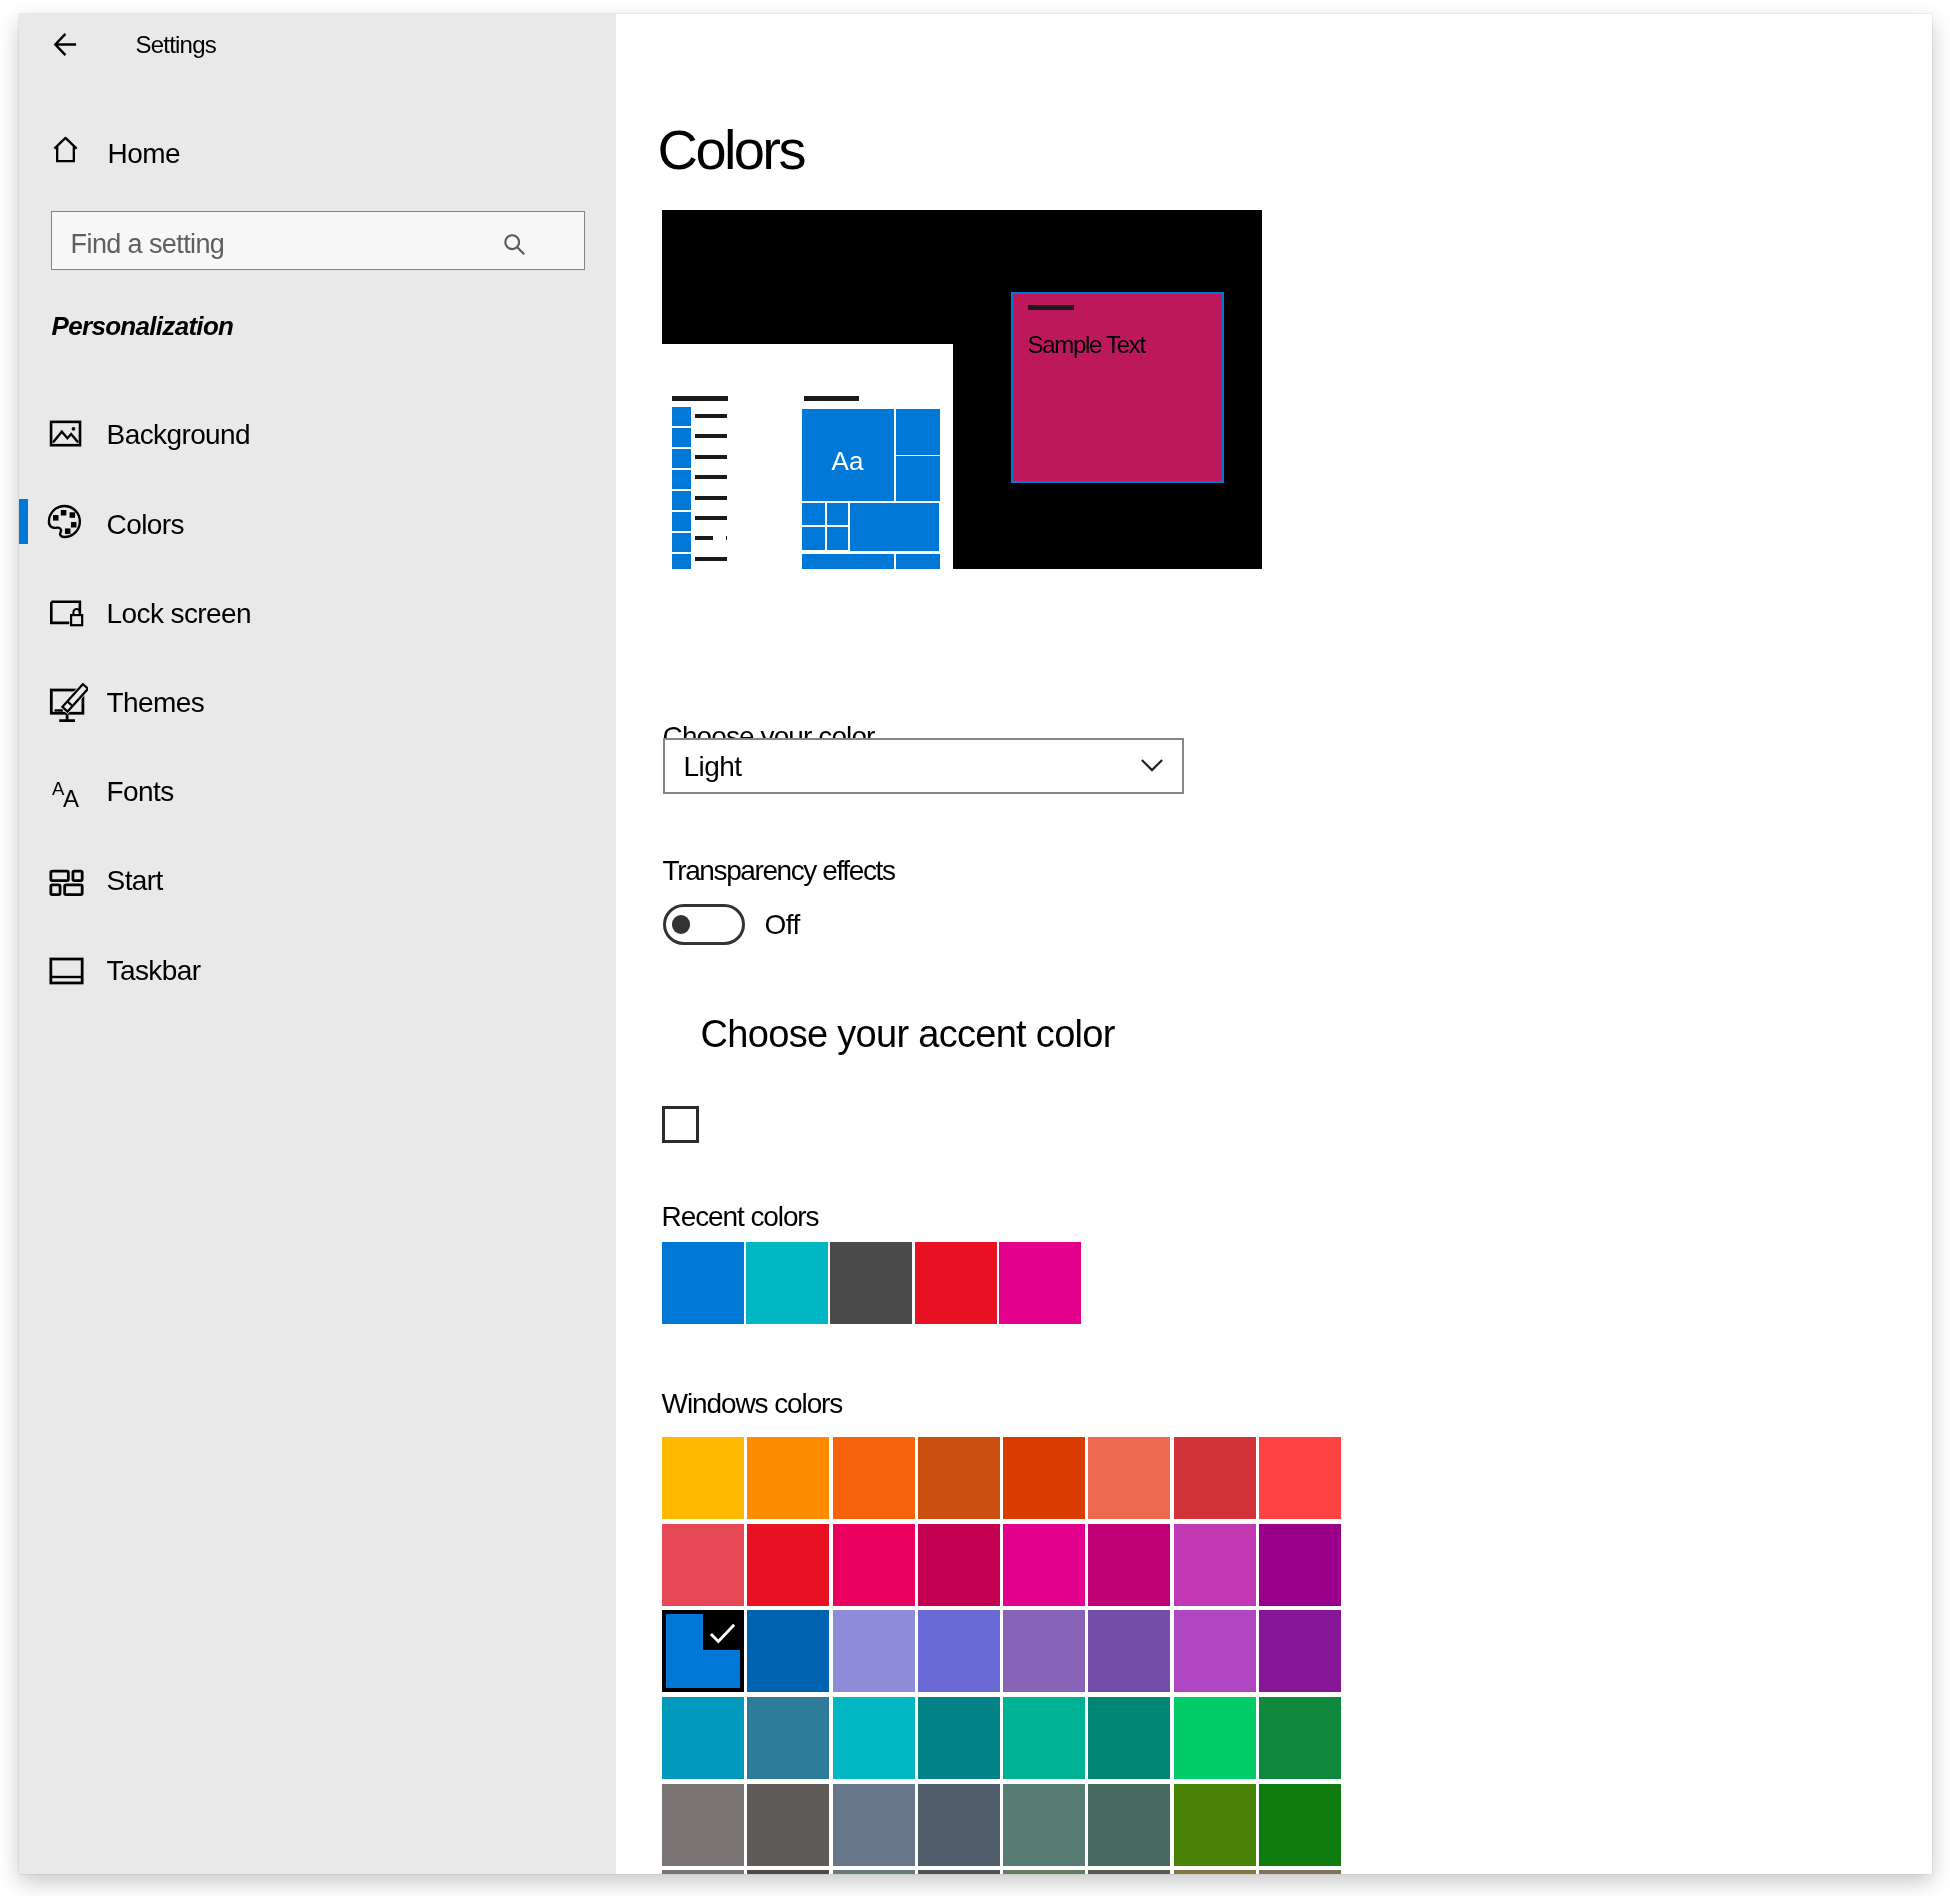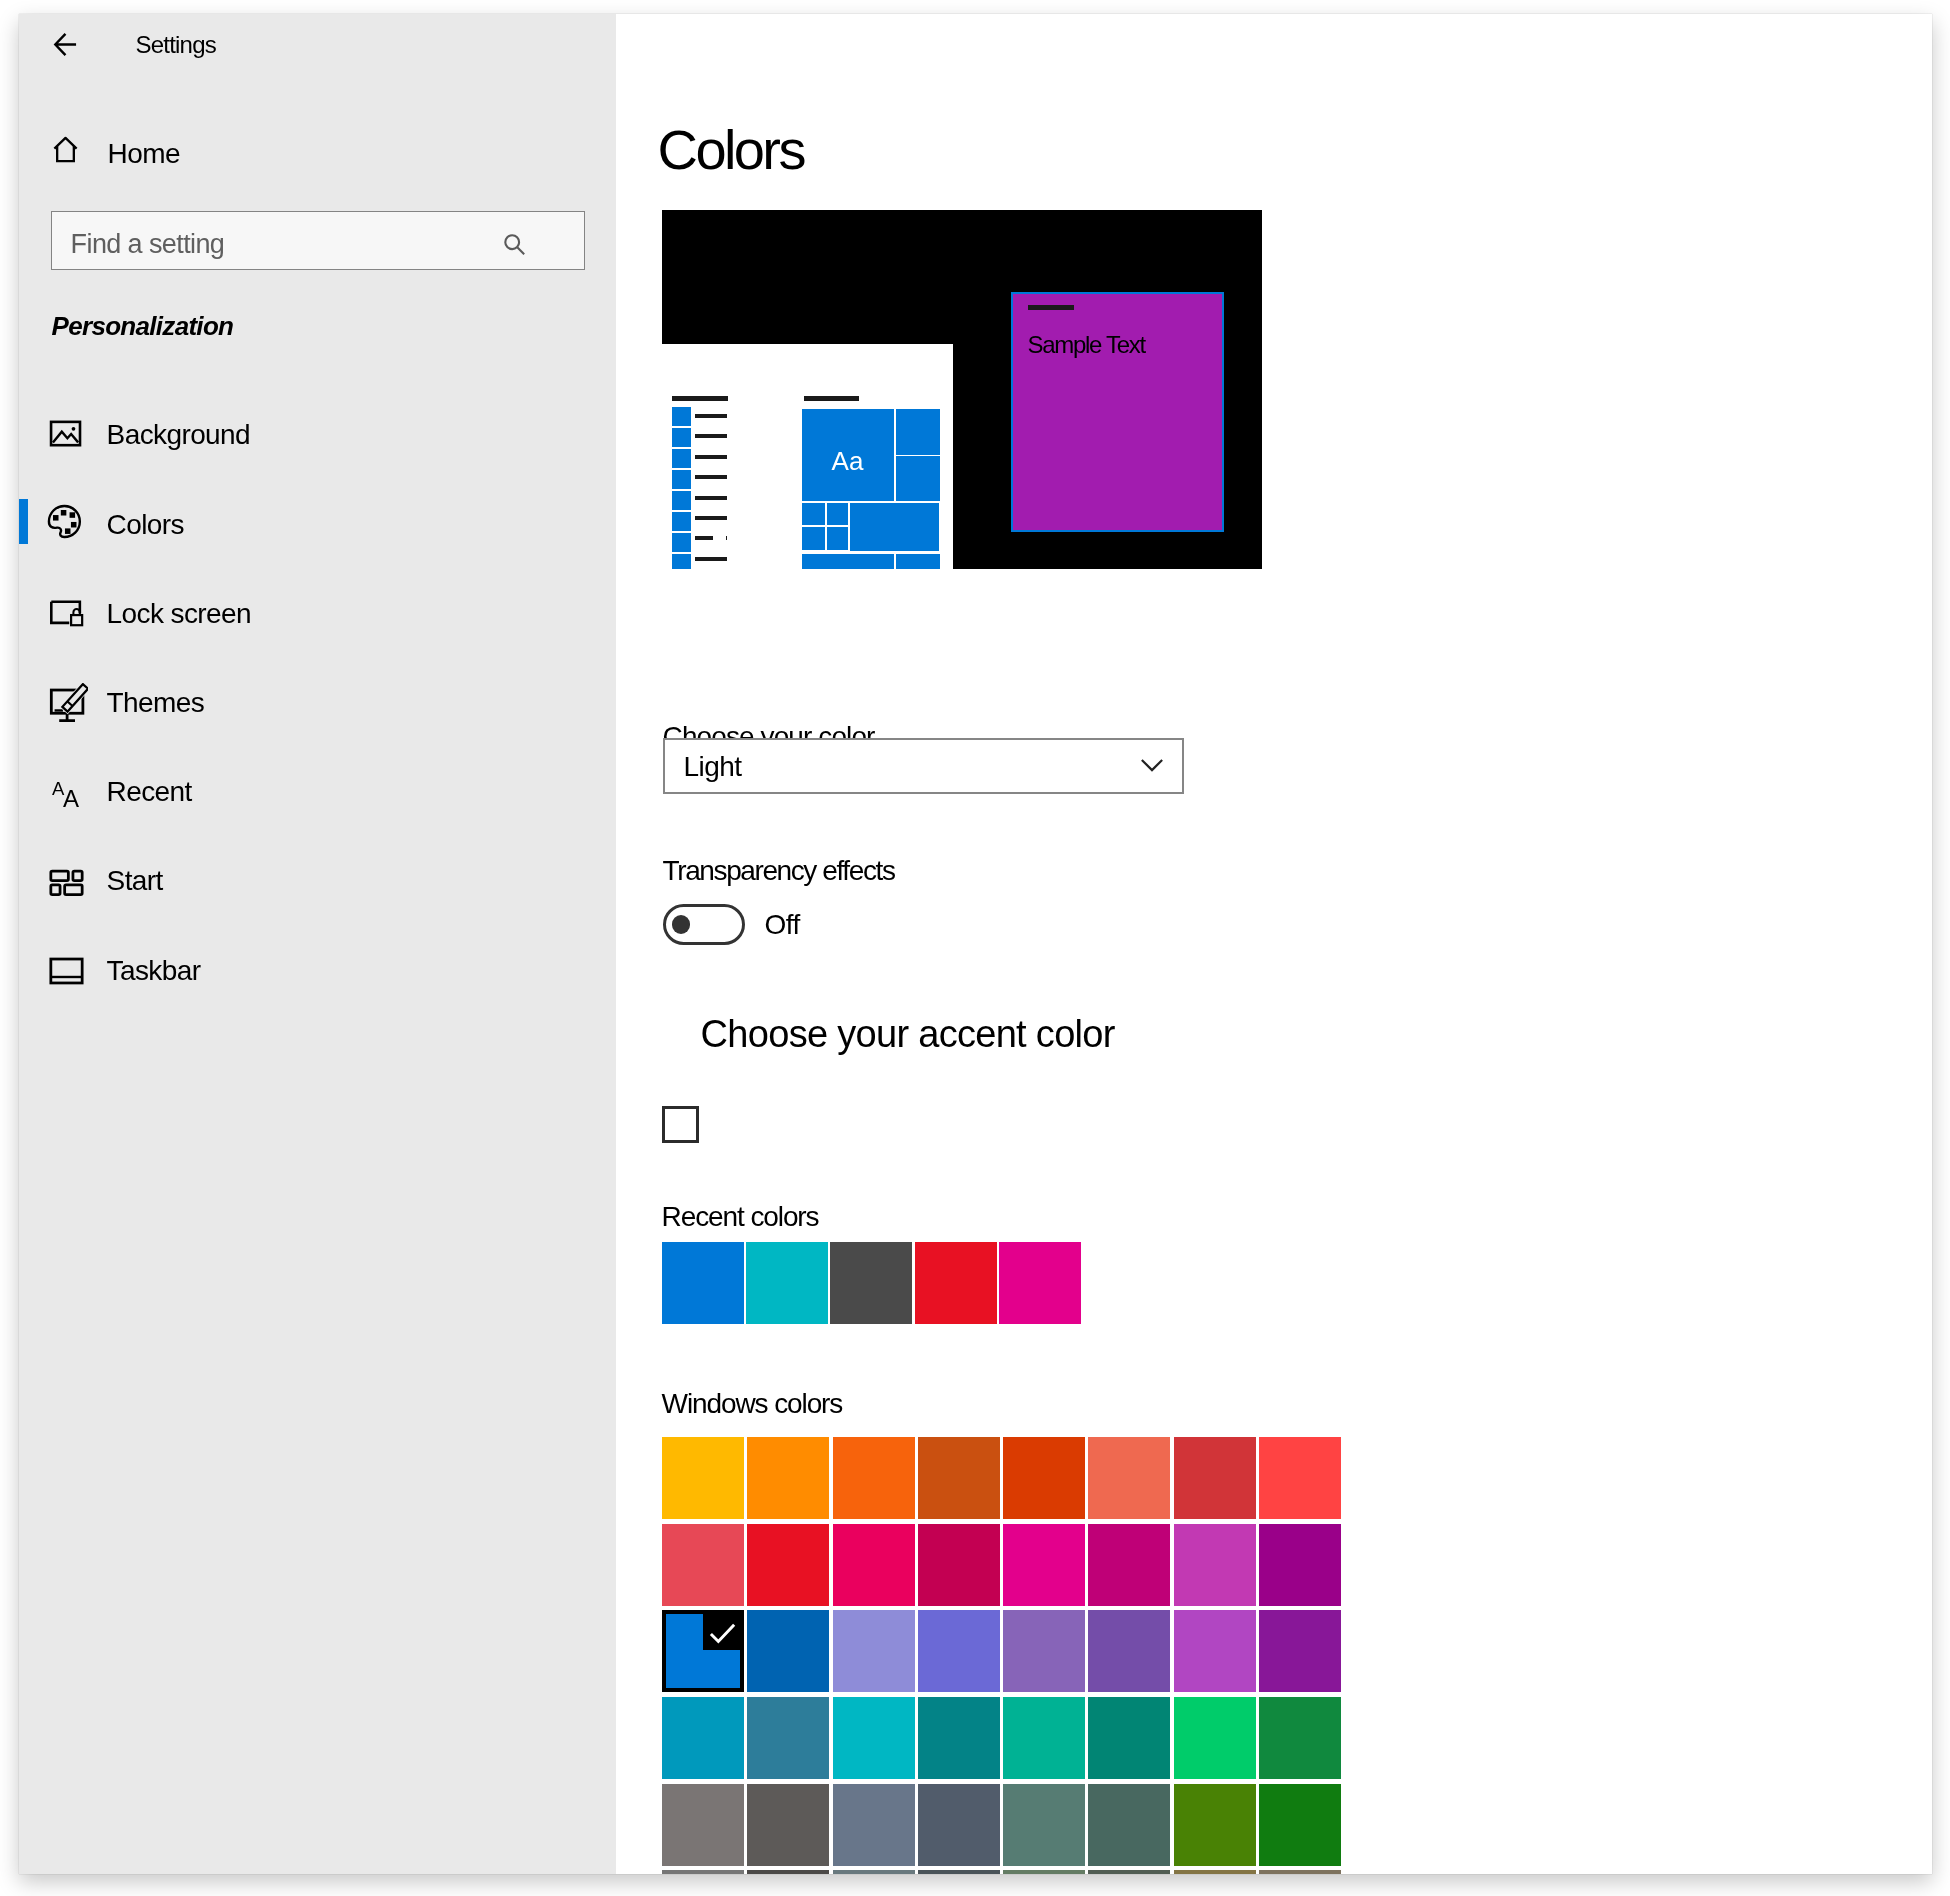--- a/index.html
+++ b/index.html
@@ -76,21 +76,21 @@
         <rect x="13.5" y="-5" width="7.5" height="33" fill="#e9e9e9" stroke="#000" stroke-width="2.4"></rect>
         <path d="M13.5 20 h7.5" stroke="#000" stroke-width="2.2"></path>
       </g>
     </svg>
     <div class="t" style="left:88px;top:674px;font-size:28px;line-height:30px;">Themes</div>
 
     <svg class="abs" style="left:32px;top:763px" width="37" height="34" viewBox="0 0 40 36">
       <text x="1" y="19" font-family="Liberation Sans" font-size="20" fill="#000">A</text>
       <text x="13" y="32" font-family="Liberation Sans" font-size="26" fill="#000">A</text>
     </svg>
-    <div class="t" style="left:88px;top:763px;font-size:28px;line-height:30px;">Recent</div>
+    <div class="t" style="left:88px;top:763px;font-size:28px;line-height:30px;">Fonts</div>
 
     <svg class="abs" style="left:30px;top:855px" width="35" height="28" viewBox="0 0 38 30">
       <rect x="2" y="2" width="19" height="10.5" rx="1.5" fill="none" stroke="#000" stroke-width="3"></rect>
       <rect x="26" y="2" width="10" height="10.5" rx="1.5" fill="none" stroke="#000" stroke-width="3"></rect>
       <rect x="2" y="17" width="10" height="10.5" rx="1.5" fill="none" stroke="#000" stroke-width="3"></rect>
       <rect x="17" y="17" width="19" height="10.5" rx="1.5" fill="none" stroke="#000" stroke-width="3"></rect>
     </svg>
     <div class="t" style="left:88px;top:852px;font-size:28px;line-height:30px;">Start</div>
 
     <svg class="abs" style="left:30px;top:943px" width="35" height="28" viewBox="0 0 38 30">
@@ -119,21 +119,21 @@
       <div class="abs" style="left:234px;top:199px;width:44px;height:46px;background:#0078d7;"></div>
       <div class="abs" style="left:234px;top:246px;width:44px;height:45px;background:#0078d7;"></div>
       <div class="abs" style="left:140px;top:293px;width:23px;height:22.4px;background:#0078d7;"></div>
       <div class="abs" style="left:165px;top:293px;width:21.4px;height:22.4px;background:#0078d7;"></div>
       <div class="abs" style="left:140px;top:317px;width:23px;height:23px;background:#0078d7;"></div>
       <div class="abs" style="left:165px;top:317px;width:21.4px;height:23px;background:#0078d7;"></div>
       <div class="abs" style="left:188px;top:293px;width:89px;height:48px;background:#0078d7;"></div>
       <div class="abs" style="left:140px;top:344px;width:92px;height:15px;background:#0078d7;"></div>
       <div class="abs" style="left:234px;top:344px;width:44px;height:15px;background:#0078d7;"></div>
 
-      <div class="abs" style="left:349px;top:82px;width:213px;height:240px;background:#a21caf;border:2.3px solid #0078d7;">
+      <div class="abs" style="left:349px;top:82px;width:213px;height:191px;background:#be185d;border:2.3px solid #0078d7;">
         <div class="abs" style="left:15px;top:11.2px;width:46px;height:5.1px;background:#1a1a1a;"></div>
         <div class="t" style="left:15px;top:38px;font-size:24px;line-height:26px;letter-spacing:-1.3px;">Sample Text</div>
       </div>
     </div>
 
     <div class="t" style="left:47px;top:680px;font-size:28px;line-height:30px;letter-spacing:-0.9px;margin-top:28px;">Choose your color</div>
     <div class="abs" style="left:47px;top:724px;width:521px;height:56px;background:#fff;border:2.3px solid #868686;"></div>
     <div class="t" style="left:68px;top:738px;font-size:28px;line-height:30px;">Light</div>
     <svg class="abs" style="left:524px;top:743px" width="24" height="17" viewBox="0 0 26 18">
       <path d="M2 3 L13 14 L24 3" fill="none" stroke="#222" stroke-width="2.4"></path>

